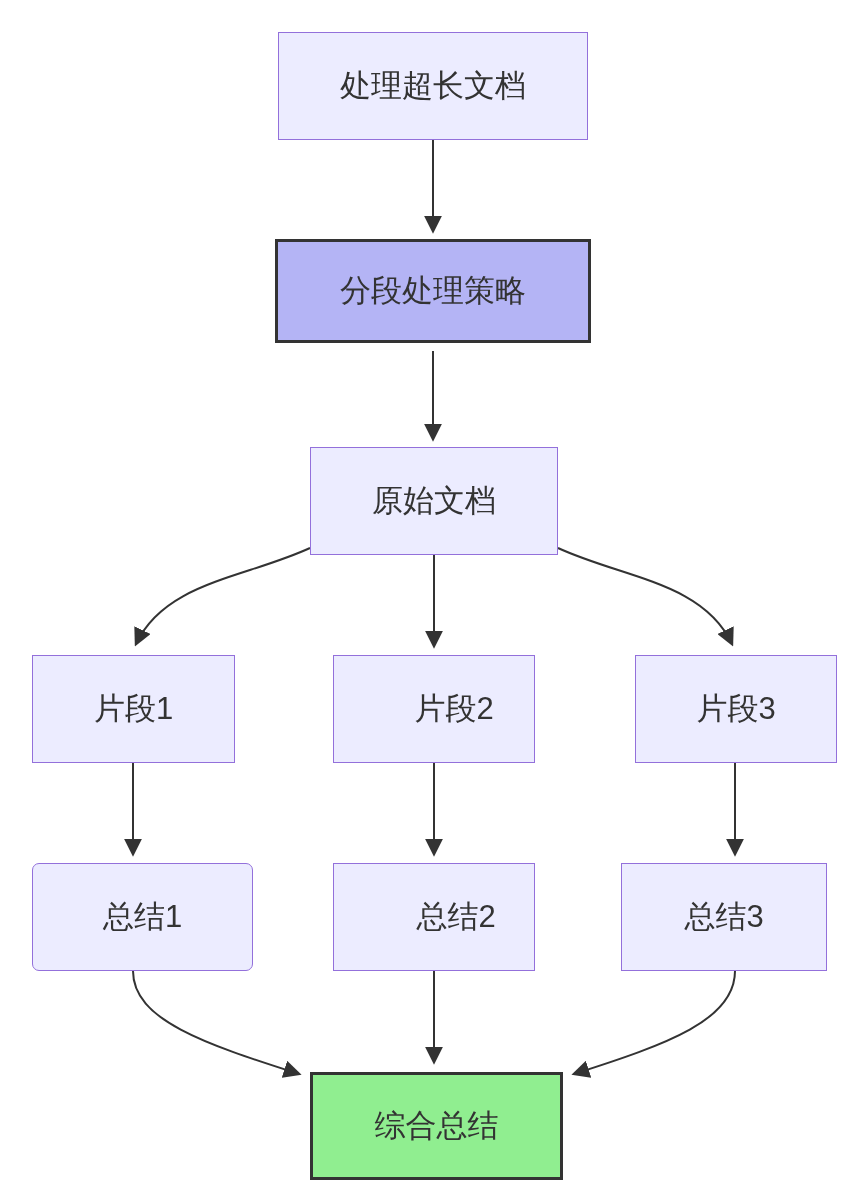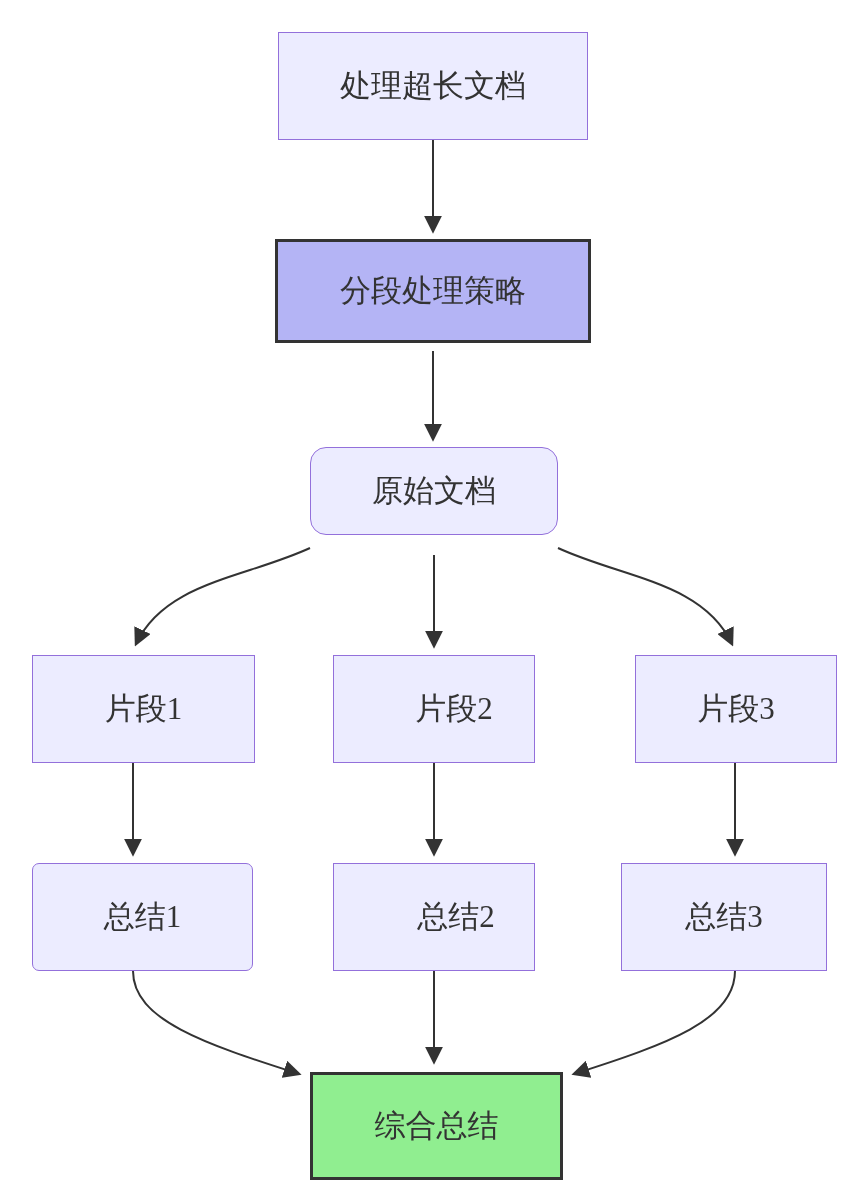--- a/index.html
+++ b/index.html
@@ -34,39 +34,38 @@
     position: absolute;
     box-sizing: border-box;
     display: flex;
     align-items: center;
     justify-content: center;
     text-align: center;
     color: var(--text, #333333);
     font-size: 31px;
     line-height: 1.2;
     white-space: nowrap;
-    font-family: Liberation Serif, serif;
   }
   .node.default {
     background: var(--node-fill, #ECECFF);
     border: 1.5px solid var(--node-border, #9370DB);
   }
   .node.strategy {
     background: var(--strategy-fill, #B4B4F5);
     border: 3.5px solid var(--strategy-border, #333333);
   }
   .node.result {
     background: var(--result-fill, #90EE90);
     border: 3.5px solid var(--result-border, #333333);
   }
   
   #node-task        { left: 278px; top: 32px;   width: 310px; height: 108px; }
   #node-strategy    { left: 275px; top: 239px;  width: 316px; height: 104px; }
-  #node-source-doc  { left: 310px; top: 447px;  width: 248px; height: 88px; border-radius: 16px; }
-  #node-fragment-1  { left: 32px;  top: 655px;  width: 223px; height: 108px; }
+  #node-source-doc  { left: 310px; top: 447px;  width: 248px; height: 108px; }
+  #node-fragment-1  { left: 32px;  top: 655px;  width: 203px; height: 108px; }
   #node-fragment-2  { left: 333px; top: 655px;  width: 202px; height: 108px; padding-left: 40px; }
   #node-fragment-3  { left: 635px; top: 655px;  width: 202px; height: 108px; justify-content: center; }
   #node-summary-1   { left: 32px;  top: 863px;  width: 221px; height: 108px; border-radius: 7px; }
   #node-summary-2   { left: 333px; top: 863px;  width: 202px; height: 108px; padding-left: 44px; }
   #node-summary-3   { left: 621px; top: 863px;  width: 206px; height: 108px; }
   #node-final       { left: 310px; top: 1072px; width: 253px; height: 108px; }
 </style>
 </head>
 <body>
 

